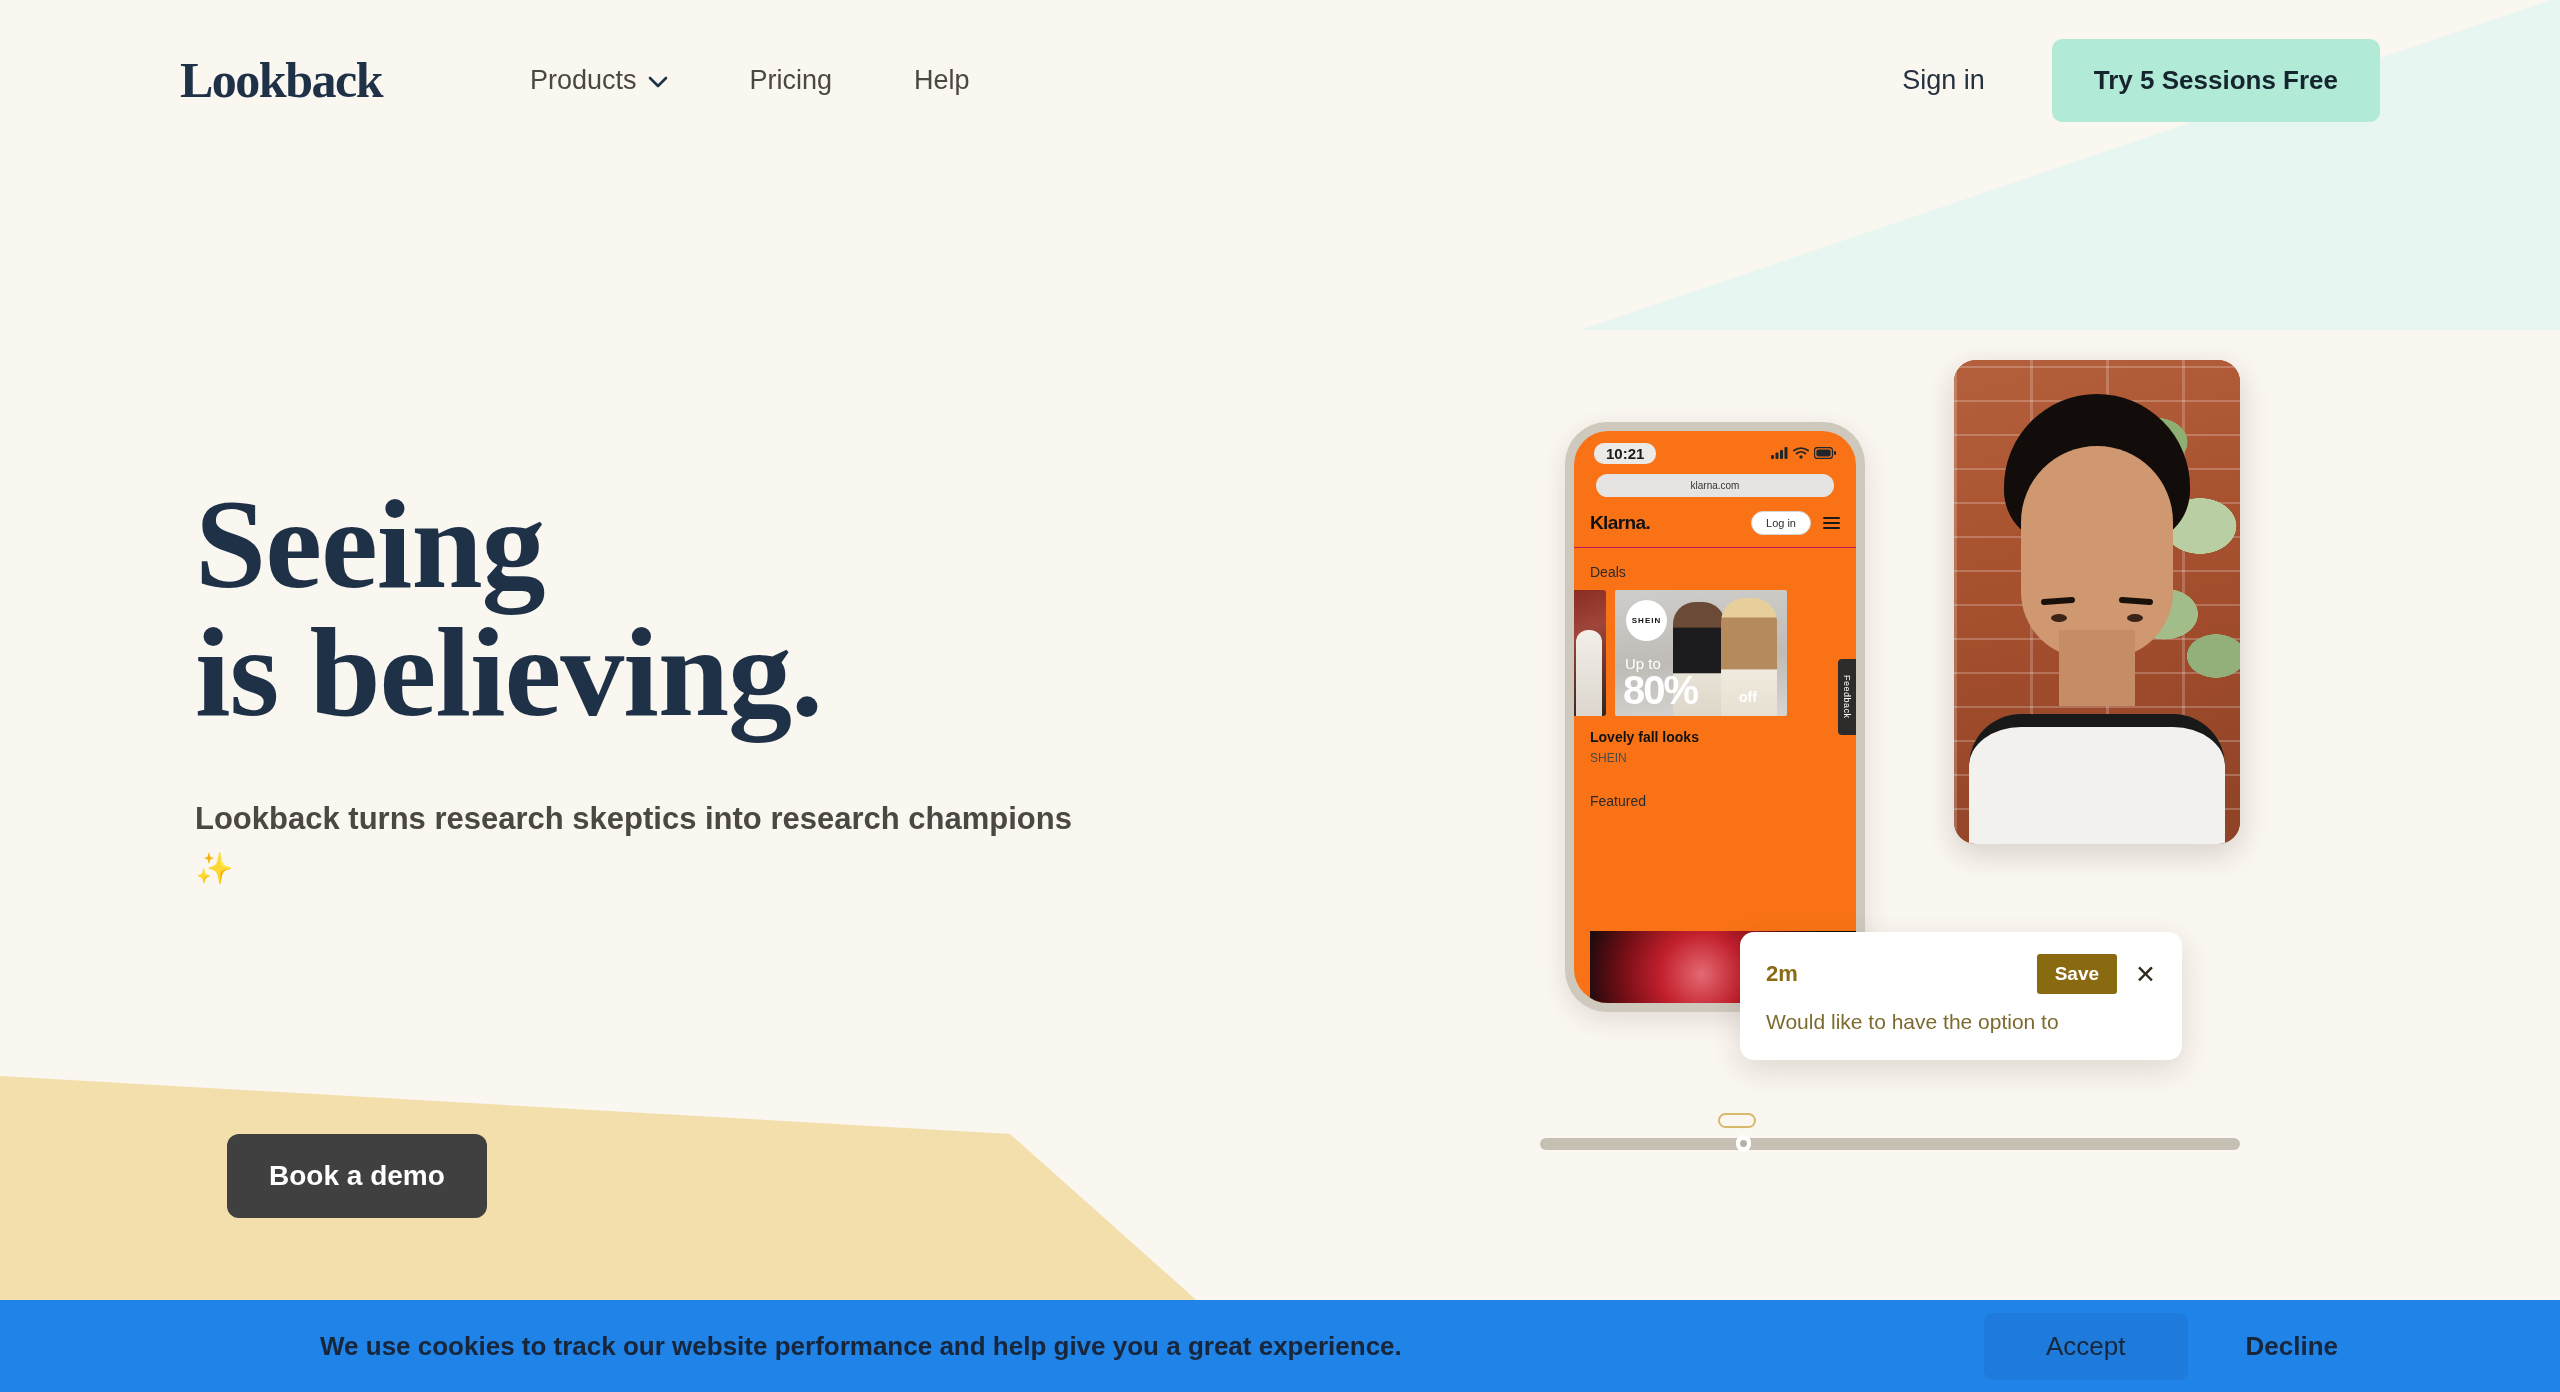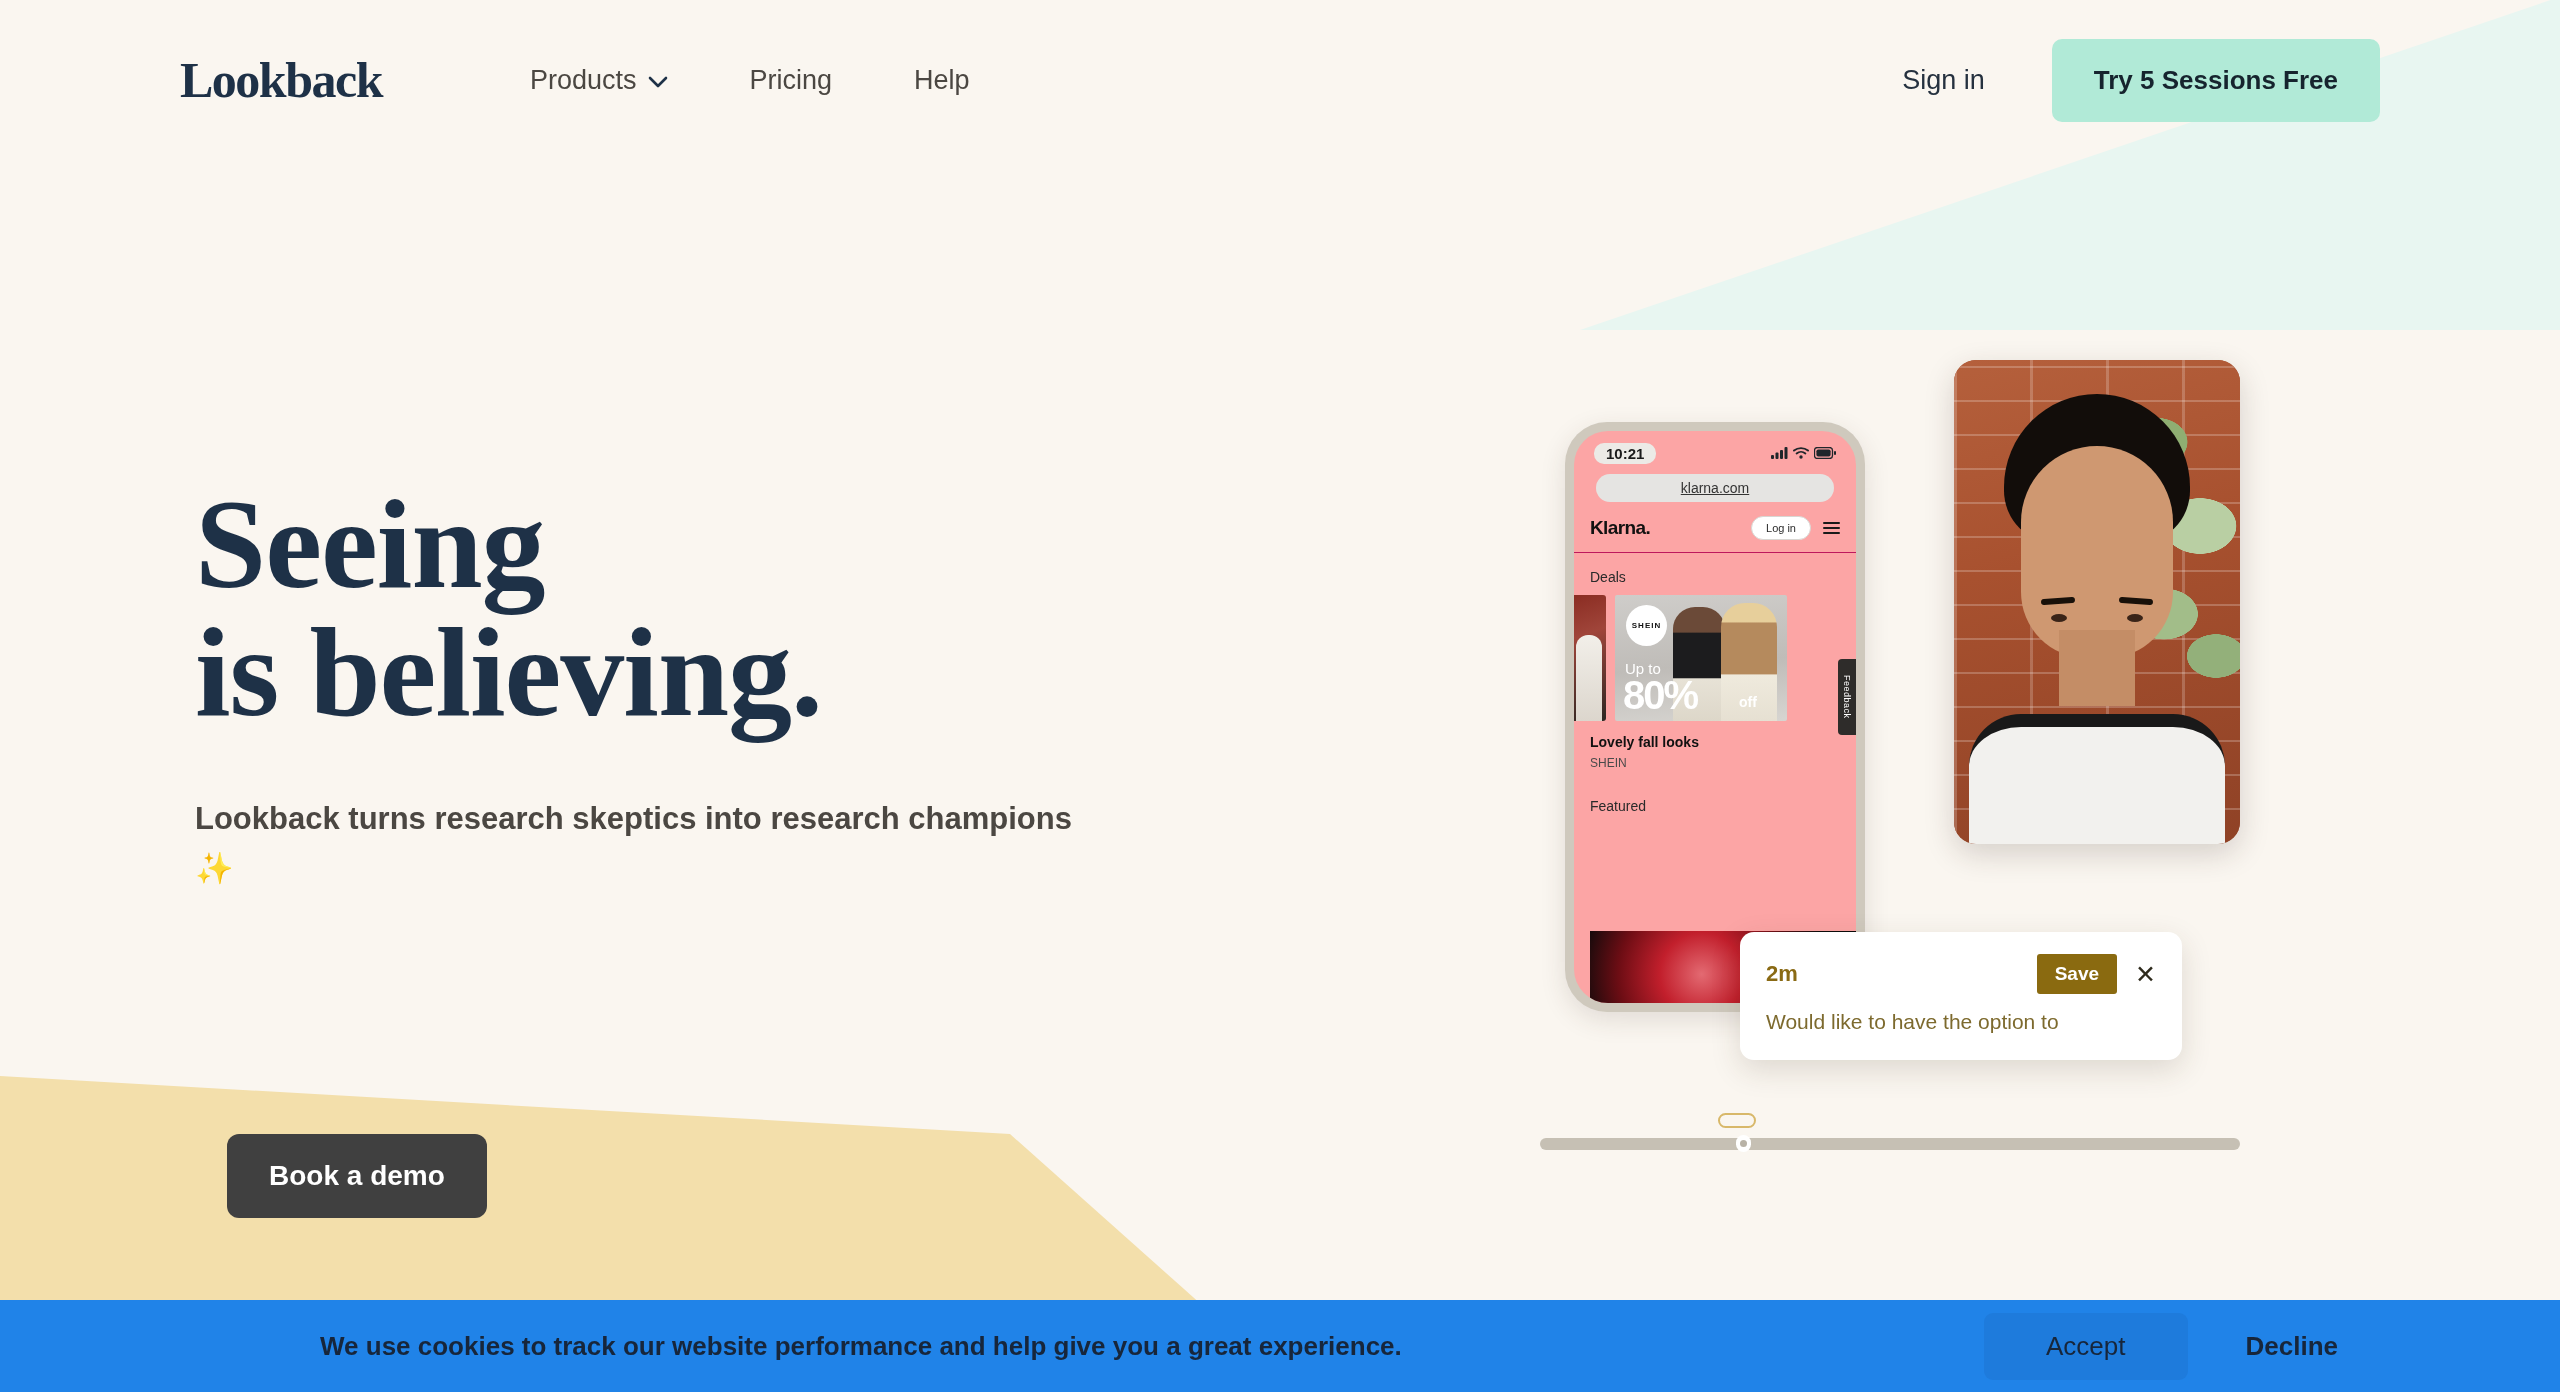--- a/index.html
+++ b/index.html
@@ -162,45 +162,44 @@
     position: absolute;
     left: 25px; top: 62px;
     width: 300px; height: 590px;
     background: #cfc9bd;
     border-radius: 42px;
     padding: 9px;
     box-shadow: 0 8px 26px rgba(60,50,35,.13);
   }
   .phone-screen {
     width: 100%; height: 100%;
-    background: #fca5a5;
+    background: #f97316;
     border-radius: 34px;
     overflow: hidden;
     position: relative;
   }
 
   .status-bar {
     display: flex; align-items: center; justify-content: space-between;
     padding: 12px 20px 4px 20px;
   }
   .clock {
     font-size: 15px; font-weight: 600; color: #1b1b1b;
     background: #eceae6; border-radius: 10px; padding: 2px 12px;
   }
   .status-icons { display: flex; align-items: center; gap: 5px; }
 
   .urlbar {
     margin: 6px 22px 0 22px;
     background: #e5e4e2;
     border-radius: 15px;
     text-align: center;
-    font-size: 14px;
+    font-size: 10px;
     color: #343434;
     padding: 6px 0;
-    text-decoration: underline;
   }
 
   .klarna-bar {
     display: flex; align-items: center;
     padding: 14px 16px 12px 16px;
     border-bottom: 1px solid #be185d;
   }
   .klarna-logo {
     font-weight: 700; font-size: 19px; color: #111; letter-spacing: -.6px;
   }

